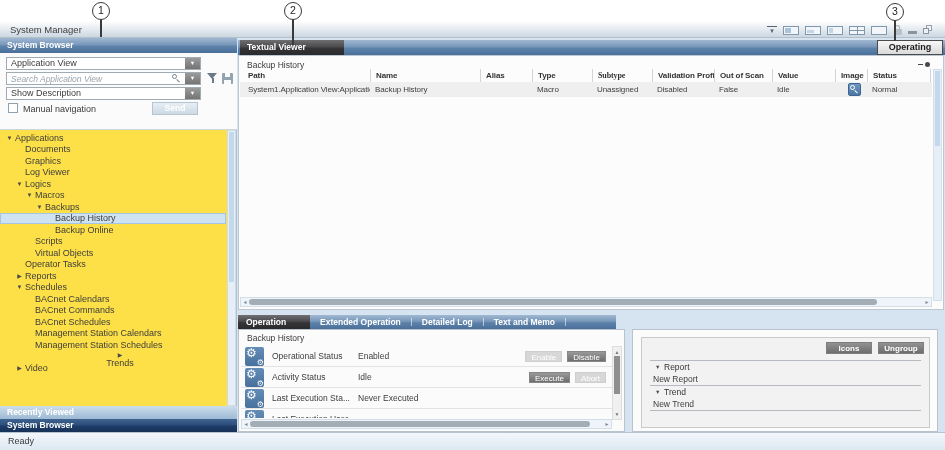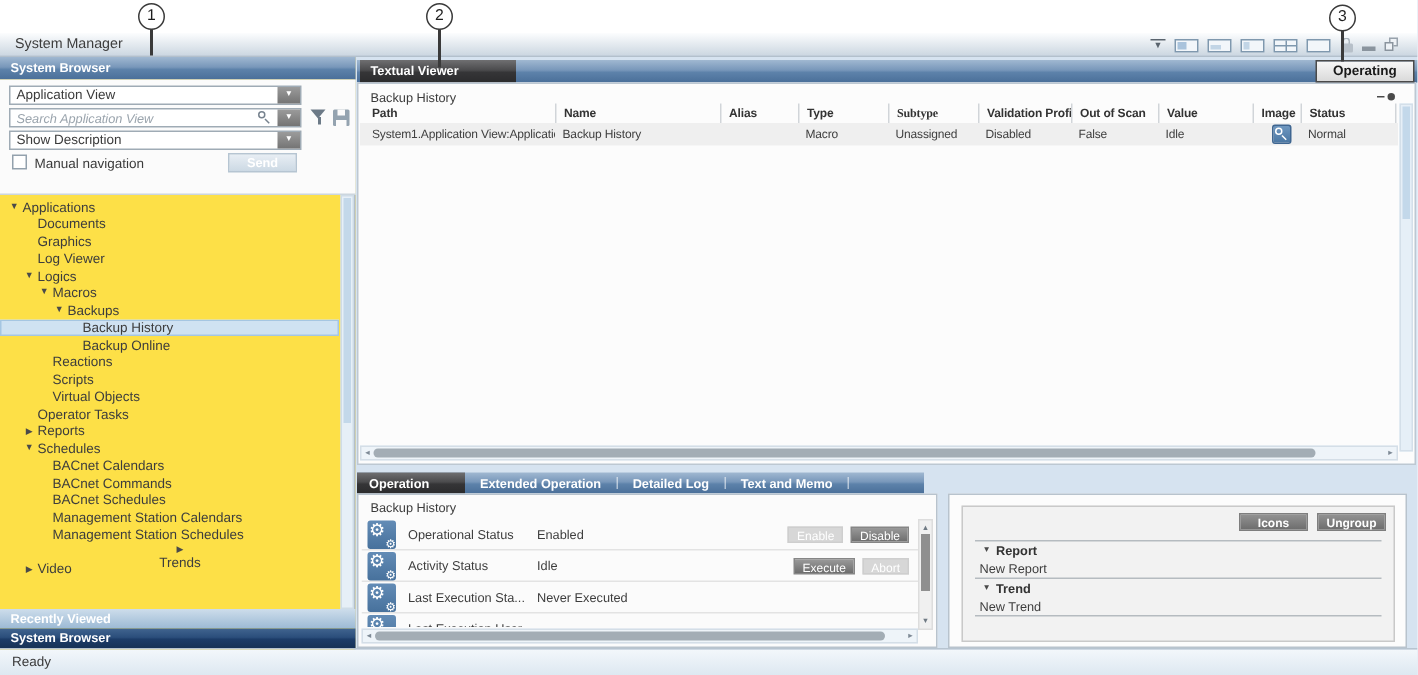--- a/index.html
+++ b/index.html
@@ -133,21 +133,21 @@
   .ri-tabbar { position:absolute; left:0; top:0; width:306px; height:14px; }
   .ri-tab { position:absolute; left:0; top:0; width:95px; height:14px; line-height:14px; padding-left:8px; }
   .ri-content { position:absolute; left:0; top:14px; width:306px; height:103px;
     background:#fcfcfc; border:1px solid #b8c3cd; }
   .ri-box { position:absolute; left:8px; top:7px; width:289px; height:91px; background:#f2f2f2; border:1px solid #c9c9c9; }
   .ri-btns { position:absolute; top:4px; right:5px; display:flex; gap:6px; }
   .ri-btn { width:46px; height:12px; line-height:11px; text-align:center; color:#fff; font-weight:700; font-size:8px;
     background:linear-gradient(#929292,#6d6d6d); border:1px solid #7e7e7e; }
   .ri-list { position:absolute; left:8px; right:8px; top:22px; }
   .ri-sep { height:1px; background:#b5bbc0; }
-  .ri-hdr { height:12px; display:flex; align-items:center; padding-left:5px; font-weight:700; font-size:8.5px; color:#333; }
+  .ri-hdr { height:12px; display:flex; align-items:center; padding-left:5px; font-weight:400; font-size:8.5px; color:#333; }
   .ri-hdr .arr { width:9px; font-size:5.5px; color:#4a4a4a; flex:none; }
   .ri-item { height:12px; line-height:12px; padding-left:3px; font-size:8.5px; color:#3d3d3d; }
 
   
   .tbi { position:relative; flex:none; }
   .collapse-panes-icon { width:10px; height:9px; border-top:1.5px solid #5a646e; color:#5a646e;
     font-size:6px; line-height:8px; text-align:center; }
   .lay { width:16px; height:9px; border:1px solid #7f98ae; background:#f2f6fa; }
   .layout-split-vertical-icon .fill { position:absolute; left:1px; top:1px; bottom:1px; width:6px; background:#a9c3dc; }
   .layout-bottom-pane-icon .fill { position:absolute; left:1px; bottom:1px; height:3px; width:7px; background:#c2d5e6; }
@@ -275,24 +275,20 @@
       <div class="tree-item sel" style="padding-left: 44px;">
         <span class="tree-spacer"></span>
         <span>Backup History</span>
       </div>
       <div class="tree-item" style="padding-left: 44px;">
         <span class="tree-spacer"></span>
         <span>Backup Online</span>
       </div>
       <div class="tree-item" style="padding-left: 24px;">
         <span class="tree-spacer"></span>
-        <span>Reactions</span>
-      </div>
-      <div class="tree-item" style="padding-left: 24px;">
-        <span class="tree-spacer"></span>
         <span>Scripts</span>
       </div>
       <div class="tree-item" style="padding-left: 24px;">
         <span class="tree-spacer"></span>
         <span>Virtual Objects</span>
       </div>
       <div class="tree-item" style="padding-left: 14px;">
         <span class="tree-spacer"></span>
         <span>Operator Tasks</span>
       </div>

